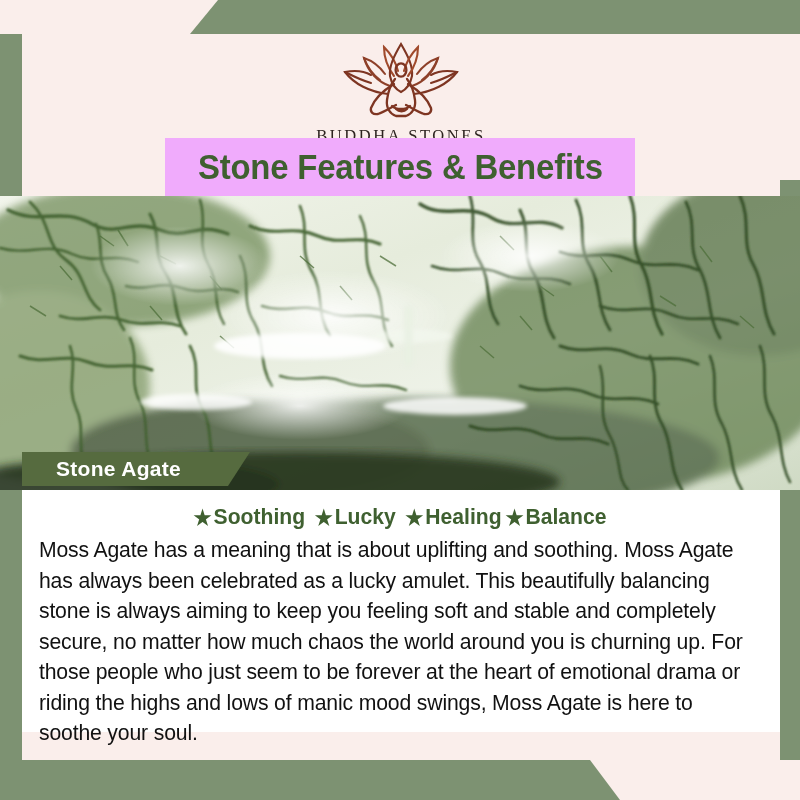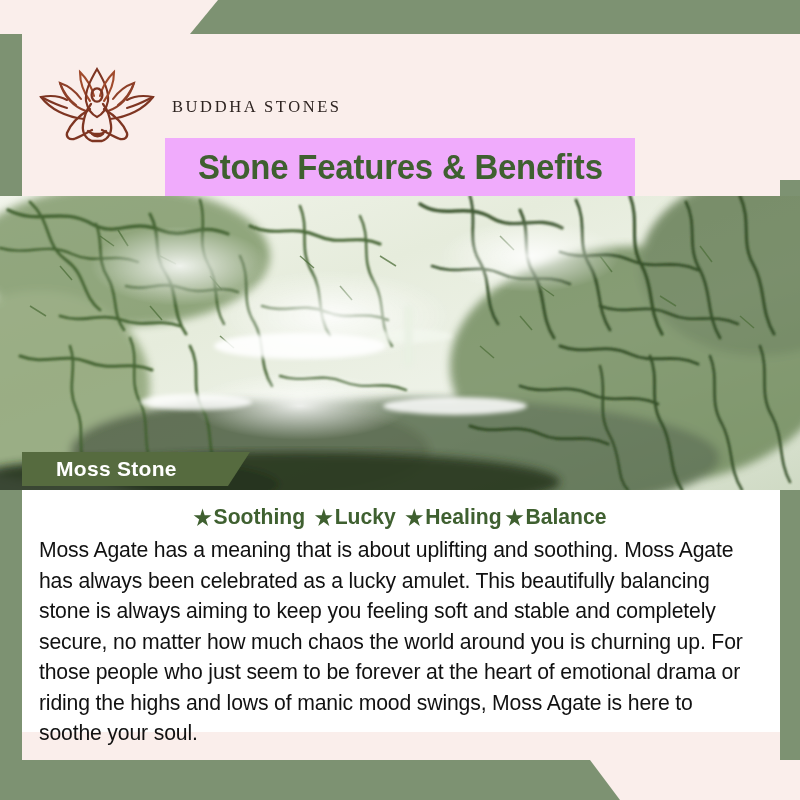--- a/index.html
+++ b/index.html
@@ -72,20 +72,21 @@
   }
 
   
   .logo-block {
     position: absolute;
     left: 0;
     right: 0;
     top: 0;
     height: 140px;
     display: flex;
+    flex-direction: column;
     align-items: center;
     justify-content: flex-start;
     padding-top: 4px;
     box-sizing: border-box;
   }
   .logo-mark {
     width: 150px;
     height: 86px;
     display: block;
   }
@@ -353,21 +354,21 @@
         </g>
 
         <g filter="url(#blurB)" opacity="0.85">
           <ellipse cx="300" cy="286" rx="260" ry="30" fill="#26351c"></ellipse>
           <ellipse cx="120" cy="288" rx="160" ry="26" fill="#1c2a14"></ellipse>
         </g>
       </svg>
     </div>
 
     <div class="stone-tag">
-      <span class="stone-tag-text">Moss Stone</span>
+      <span class="stone-tag-text">Stone Agate</span>
     </div>
 
     <div class="content-panel">
 
       <div class="benefits-row">
         <span class="benefit-item">
           <span class="benefit-star">★</span>
           <span class="benefit-label">Soothing</span>
         </span>
         <span class="benefit-item">

